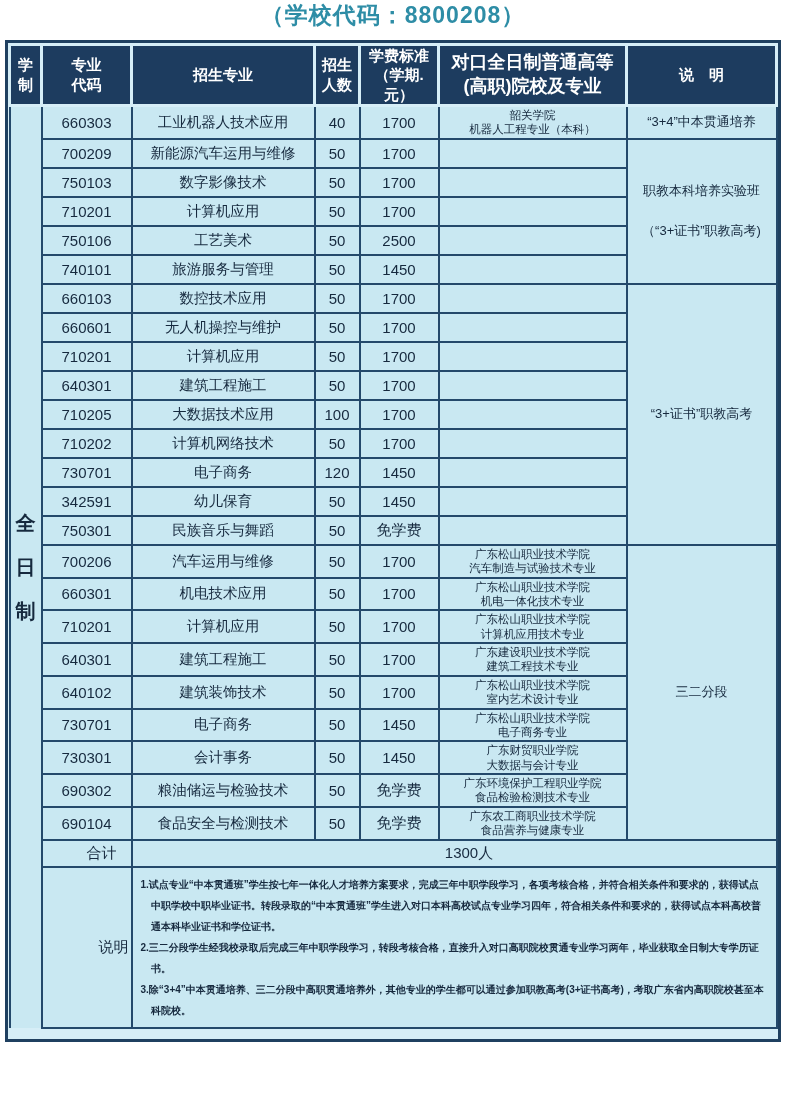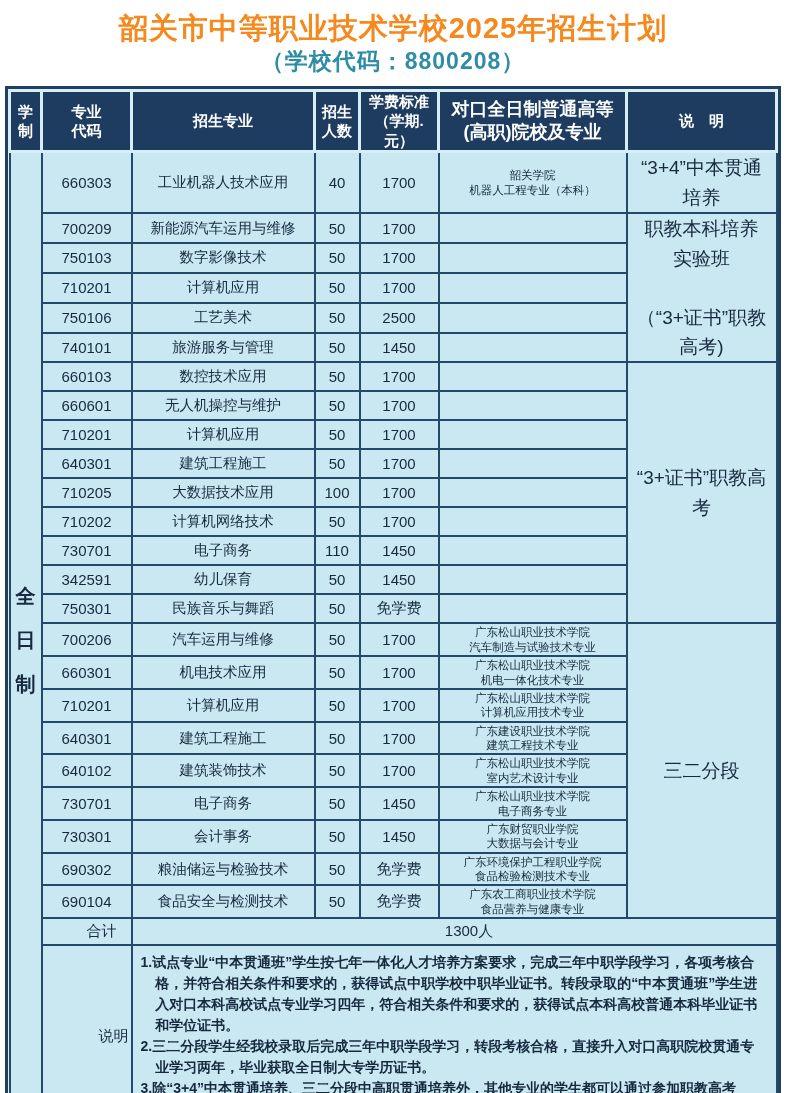--- a/index.html
+++ b/index.html
@@ -37,33 +37,32 @@
      white-space:pre-line;text-align:center;vertical-align:middle;}
   th.h-college{font-size:18px;}
 
   td{border:2px solid var(--border);background:var(--cell);text-align:center;
      vertical-align:middle;font-size:15px;height:29px;padding:0 2px;color:var(--ink);}
 
   td.schooling-cell{font-size:20px;font-weight:700;line-height:2.2;white-space:pre-line;
      border-bottom:none;}
   td.major-cell{font-size:14.5px;}
   td.college-cell{font-size:11.5px;line-height:1.25;white-space:pre-line;padding:1px 2px;}
-  td.note-cell{font-size:19px;line-height:1.55;white-space:pre-line;padding:0 9px;margin-left:28px;}
+  td.note-cell{font-size:13px;line-height:1.55;white-space:pre-line;padding:0 9px;margin-left:28px;}
 
   tr.total-row td{height:27px;padding-left:32px;}
   td.notes-body{text-align:left;padding:6px 10px 6px 8px;}
-  .note-item{font-size:14px;line-height:21px;padding-left:1.05em;text-indent:-1.05em;
+  .note-item{font-size:10px;line-height:21px;padding-left:1.05em;text-indent:-1.05em;
      font-weight:700;}
   td.notes-label{font-size:15px;text-align:right;}
 </style>
 </head>
 <body>
 
 <div class="page">
-  <div class="title">韶关市中等职业技术学校2025年招生计划</div>
   <div class="subtitle">（学校代码：8800208）</div>
 
   <div class="panel">
     <table>
       <colgroup>
         <col class="c-schooling">
           <col class="c-code">
           <col class="c-major">
         <col class="c-quota">
           <col class="c-tuition">
@@ -176,21 +175,21 @@
           <tr>
             <td class="code-cell">710202</td>
             <td class="major-cell">计算机网络技术</td>
             <td class="quota-cell">50</td>
             <td class="tuition-cell">1700</td>
             <td class="college-cell"></td>
           </tr>
           <tr>
             <td class="code-cell">730701</td>
             <td class="major-cell">电子商务</td>
-            <td class="quota-cell">110</td>
+            <td class="quota-cell">120</td>
             <td class="tuition-cell">1450</td>
             <td class="college-cell"></td>
           </tr>
           <tr>
             <td class="code-cell">342591</td>
             <td class="major-cell">幼儿保育</td>
             <td class="quota-cell">50</td>
             <td class="tuition-cell">1450</td>
             <td class="college-cell"></td>
           </tr>

